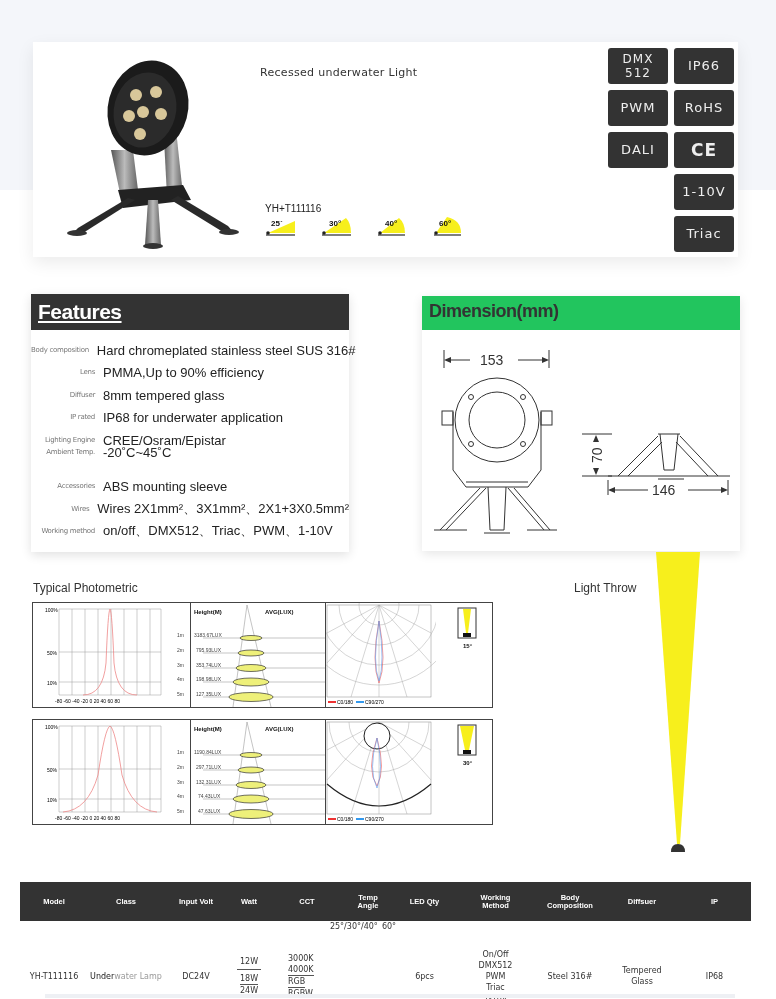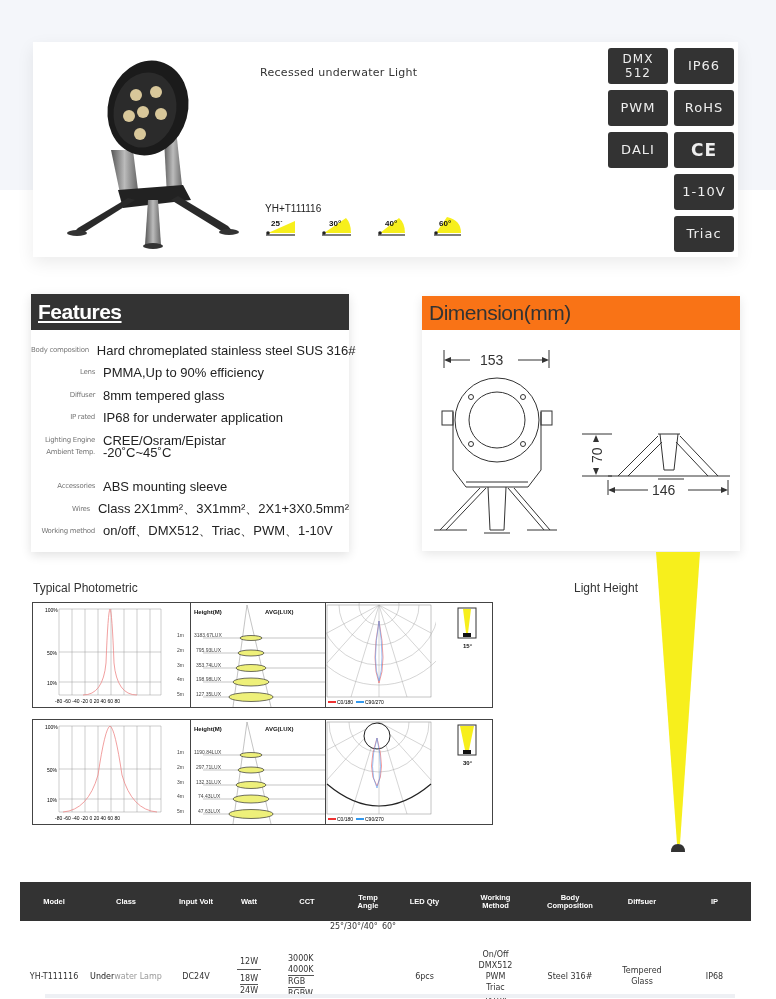--- a/index.html
+++ b/index.html
@@ -14,21 +14,21 @@
   .beam svg { position: absolute; left: 0; top: 0; }
   .beam .lbl { position: absolute; top: 2px; font-size: 8px; font-weight: bold; font-family: "Liberation Sans", sans-serif; color: #111; }
   .badges { position: absolute; left: 575px; top: 6px; width: 128px; }
   .badge { position: absolute; width: 60px; height: 36px; background: #333; color: #eee; border-radius: 3px; display: flex; align-items: center; justify-content: center; text-align: center; font-size: 13px; letter-spacing: 1px; line-height: 14px; }
   .features { position: absolute; left: 31px; top: 294px; width: 318px; height: 258px; background: #fff; box-shadow: 0 3px 10px rgba(0,0,0,0.12); }
   .features-head { height: 36px; background: #333; color: #fff; font-size: 21px; font-weight: bold; padding: 6px 7px; font-family: "Liberation Sans", sans-serif; letter-spacing: -0.5px; text-decoration: underline; }
   .feat-row { position: absolute; left: 0; width: 318px; height: 16px; display: flex; align-items: center; }
   .feat-label { width: 64px; text-align: right; font-size: 7px; color: #777; letter-spacing: -0.3px; white-space: nowrap; }
   .feat-value { margin-left: 8px; font-size: 13px; color: #222; font-family: "Liberation Sans", sans-serif; white-space: nowrap; }
   .dimension { position: absolute; left: 422px; top: 296px; width: 318px; height: 255px; background: #fff; box-shadow: 0 3px 10px rgba(0,0,0,0.10); }
-  .dimension-head { height: 34px; background: #f97316; color: #333; font-size: 21px; font-weight: normal; padding: 5px 7px; font-family: "Liberation Sans", sans-serif; letter-spacing: -0.5px; }
+  .dimension-head { height: 34px; background: #22c55e; color: #333; font-size: 18px; font-weight: bold; padding: 5px 7px; font-family: "Liberation Sans", sans-serif; letter-spacing: -0.5px; }
   .photo-title { position: absolute; left: 33px; top: 581px; font-size: 12px; color: #333; font-family: "Liberation Sans", sans-serif; }
   .throw-title { position: absolute; left: 574px; top: 581px; font-size: 12px; color: #333; font-family: "Liberation Sans", sans-serif; }
   .photo-panel { position: absolute; left: 32px; width: 461px; border: 1px solid #444; background: #fff; }
   .photo-panel .cell { position: absolute; top: 0; bottom: 0; border-right: 1px solid #444; }
   .tiny { font-size: 5px; color: #444; font-family: "Liberation Sans", sans-serif; }
   .hdr-small { position: absolute; font-size: 6px; font-weight: bold; color: #111; font-family: "Liberation Sans", sans-serif; }
   .spec-table { position: absolute; left: 20px; top: 851px; width: 731px; }
   .spec-head { height: 39px; background: #333; display: flex; margin-top: 31px; }
   .spec-head div { color: #fff; font-size: 7.5px; font-weight: bold; display: flex; align-items: center; justify-content: center; text-align: center; line-height: 8px; font-family: "Liberation Sans", sans-serif; }
   .spec-row { height: 110px; display: flex; background: #fff; }
@@ -150,21 +150,21 @@
   <div class="feat-row" style="top:150px">
       <span class="feat-label">Ambient Temp.</span>
       <span class="feat-value">-20˚C~45˚C</span>
     </div>
   <div class="feat-row" style="top:184px">
       <span class="feat-label">Accessories</span>
       <span class="feat-value">ABS mounting sleeve</span>
     </div>
   <div class="feat-row" style="top:207px">
       <span class="feat-label">Wires</span>
-      <span class="feat-value">Class 2X1mm²、3X1mm²、2X1+3X0.5mm²</span>
+      <span class="feat-value">Wires 2X1mm²、3X1mm²、2X1+3X0.5mm²</span>
     </div>
   <div class="feat-row" style="top:229px">
       <span class="feat-label">Working method</span>
       <span class="feat-value">on/off、DMX512、Triac、PWM、1-10V</span>
     </div>
 </div>
 
 <div class="dimension">
   <div class="dimension-head">Dimension(mm)</div>
   <svg width="318" height="220" style="position:absolute;left:0;top:34px" viewBox="0 0 318 220">
@@ -214,21 +214,21 @@
       <path d="M174 105 L171 112 L177 112 Z"></path>
         <path d="M174 145 L171 138 L177 138 Z"></path>
     </g>
     <text x="58" y="35" font-size="14" fill="#333" font-family="Liberation Sans, sans-serif">153</text>
     <text x="230" y="165" font-size="14" fill="#333" font-family="Liberation Sans, sans-serif">146</text>
     <text x="0" y="0" font-size="14" fill="#333" font-family="Liberation Sans, sans-serif" transform="translate(180 133) rotate(-90)">70</text>
   </svg>
 </div>
 
 <div class="photo-title">Typical Photometric</div>
-<div class="throw-title">Light Height</div>
+<div class="throw-title">Light Throw</div>
 
 <svg width="60" height="300" style="position:absolute;left:650px;top:552px">
   <path d="M6 0 L50 0 L30 292 L27 292 Z" fill="#f7ef1c"></path>
   <path d="M21 300 Q21 292 28 292 Q35 292 35 300 Z" fill="#333"></path>
 </svg>
 
 <div class="photo-panel" style="top:602px;height:106px">
   <svg width="158" height="104" style="position:absolute;left:0;top:0">
     <g stroke="#999" stroke-width="0.5">
       <line x1="26" y1="6" x2="26" y2="92"></line>

